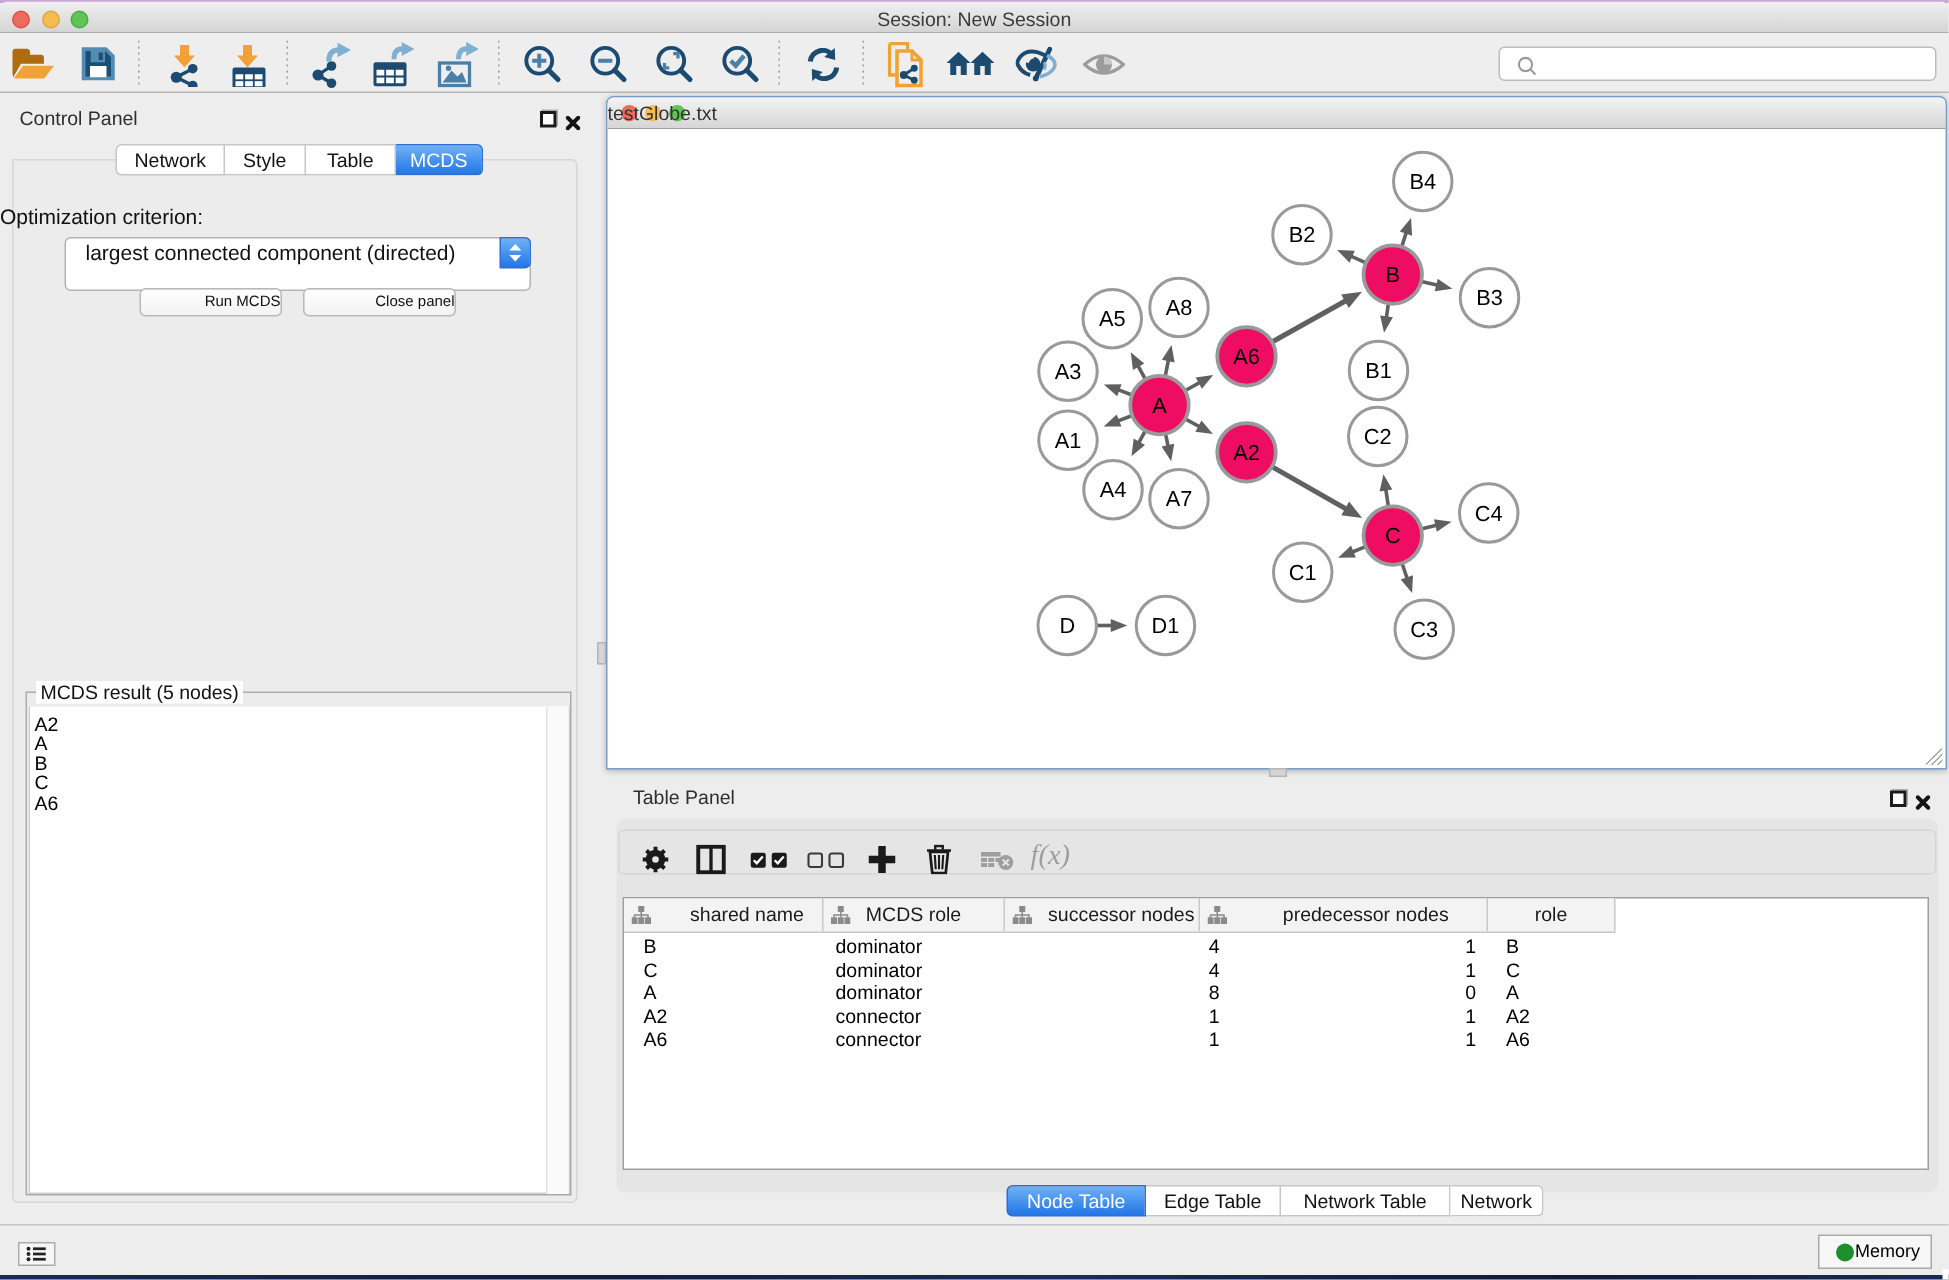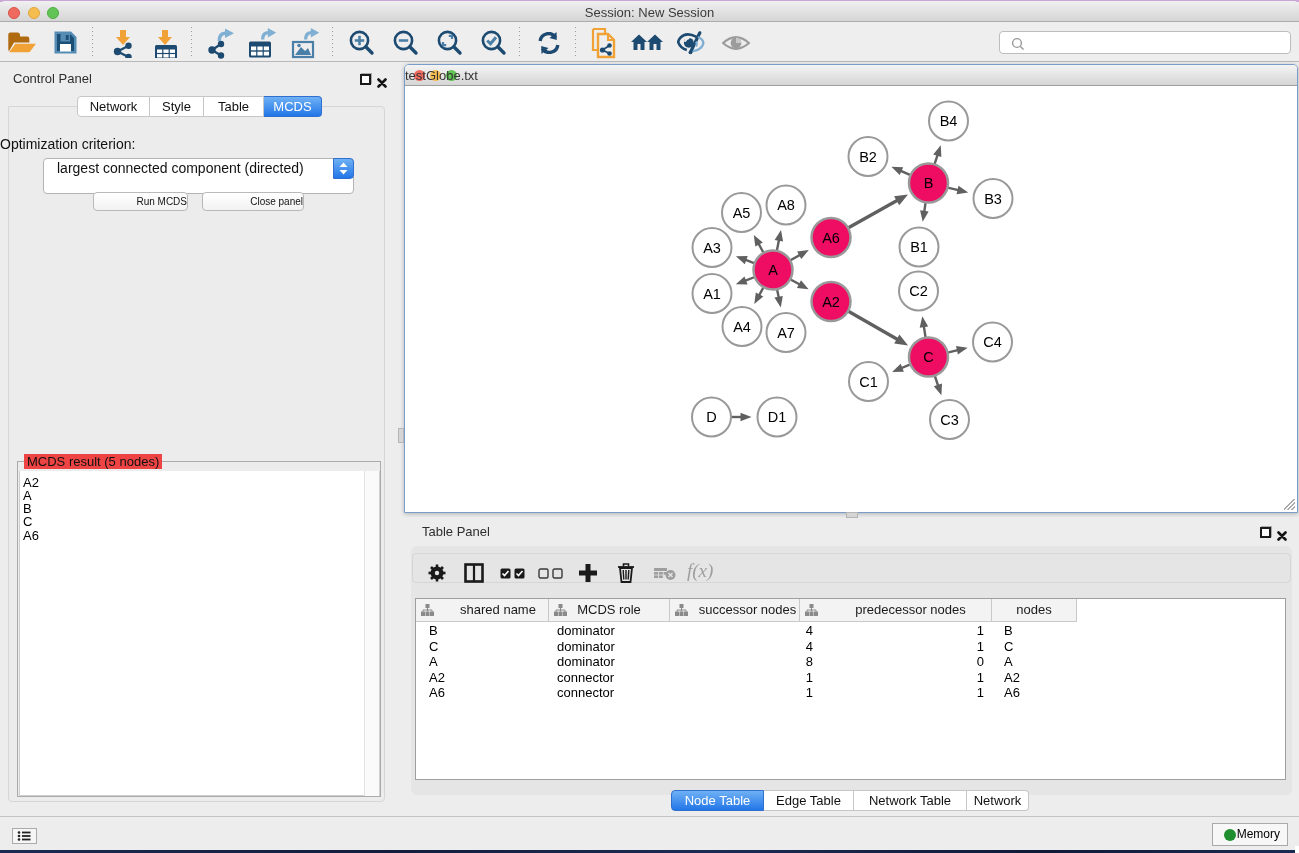--- a/index.html
+++ b/index.html
@@ -21,21 +21,21 @@
 #cpPanel{left:8px;top:106px;width:377px;height:696px;background:#ECECEC;border:1px solid #D6D6D6;border-radius:0 4px 4px 4px;}
 .tab{position:absolute;top:0;height:21px;background:#fff;border:1px solid #C6C6C6;border-left:none;color:#111;font-size:13px;text-align:center;line-height:20px;}
 .tab.first{border-left:1px solid #C6C6C6;border-radius:4px 0 0 4px;}
 .tab.last{border-radius:0 4px 4px 0;}
 .tab.sel{background:linear-gradient(#6FB1F5,#2376E8);color:#fff;border-color:#2E6FD0;}
 #optLabel{left:0px;top:136px;width:393px;text-align:left;font-size:14px;color:#111;}
 #combo{left:43px;top:158px;width:311px;height:36px;background:#fff;border:1px solid #B4B4B4;border-radius:4px;font-size:14px;color:#111;line-height:19px;padding-left:13px;}
 #comboBtn{right:-1px;top:-1px;width:21px;height:21px;border-radius:0 4px 4px 0;background:linear-gradient(#6FB1F5,#2376E8);border:1px solid #2E6FD0;}
 .btn{background:linear-gradient(#FFFFFF,#F2F2F2);border:1px solid #B9B9B9;border-radius:4px;font-size:10px;color:#111;text-align:right;}
 #fieldset{left:17px;top:461px;width:364px;height:336px;border:1px solid #ABABAB;}
-#fsLegend{left:6px;top:-8px;background:#ef4444;font-size:13px;color:#111;padding:0 3px;}
+#fsLegend{left:6px;top:-8px;background:#ffffff;font-size:13px;color:#111;padding:0 3px;}
 #mlist{left:1px;top:9px;width:361px;height:325px;background:#fff;border:1px solid #cfcfcf;border-top:none;font-size:13px;color:#000;padding-top:2px;}
 #mlist div{padding:1.5px 0 1.5px 3px;height:13.3px;}
 #mscroll{right:1px;top:9px;width:15px;height:325px;background:#FAFAFA;border-left:1px solid #E3E3E3;}
 
 #netwin{left:404px;top:64px;width:894px;height:449px;border:1px solid #7A9CC9;border-radius:5px 5px 0 0;background:#fff;box-shadow:0 1px 4px rgba(0,0,0,0.25);}
 #ntbar{left:0;top:0;width:100%;height:21px;background:linear-gradient(#F4F4F4,#D7D6D6);border-bottom:1px solid #9E9E9E;border-radius:4px 4px 0 0;}
 #ntbar .t1{left:9px;background:#EE6A5F;}
 #ntbar .t2{left:25px;background:#F5BD4F;}
 #ntbar .t3{left:41px;background:#61C454;}
 .tl2{width:11px;height:11px;border-radius:50%;top:5px;}
@@ -423,21 +423,21 @@
         </svg>successor nodes</div>
       <div class="col" style="left:384px;width:192px;padding-left:30px;"><svg class="hicon" width="13" height="12" viewBox="0 0 13 12">
           <g fill="#8A8A8A">
             <rect x="4.5" y="0" width="4" height="4"></rect>
             <rect x="0" y="7.5" width="4" height="4.5"></rect>
             <rect x="4.5" y="7.5" width="4" height="4.5"></rect>
             <rect x="9" y="7.5" width="4" height="4.5"></rect>
           </g>
           <path d="M6.5 4 L6.5 6 M2 7.5 L2 6 L11 6 L11 7.5 M6.5 6 L6.5 7.5" stroke="#8A8A8A" fill="none"></path>
         </svg>predecessor nodes</div>
-      <div class="col" style="left:576px;width:85px;">nodes</div>
+      <div class="col" style="left:576px;width:85px;">role</div>
     </div>
 <div class="trow" style="top:24px;">
       <span style="left:13px;">B</span>
       <span style="left:141px;">dominator</span>
       <span style="left:254px;width:143px;text-align:right;">4</span>
       <span style="left:384px;width:184px;text-align:right;">1</span>
       <span style="left:588px;">B</span>
     </div>
     <div class="trow" style="top:39.5px;">
       <span style="left:13px;">C</span>

